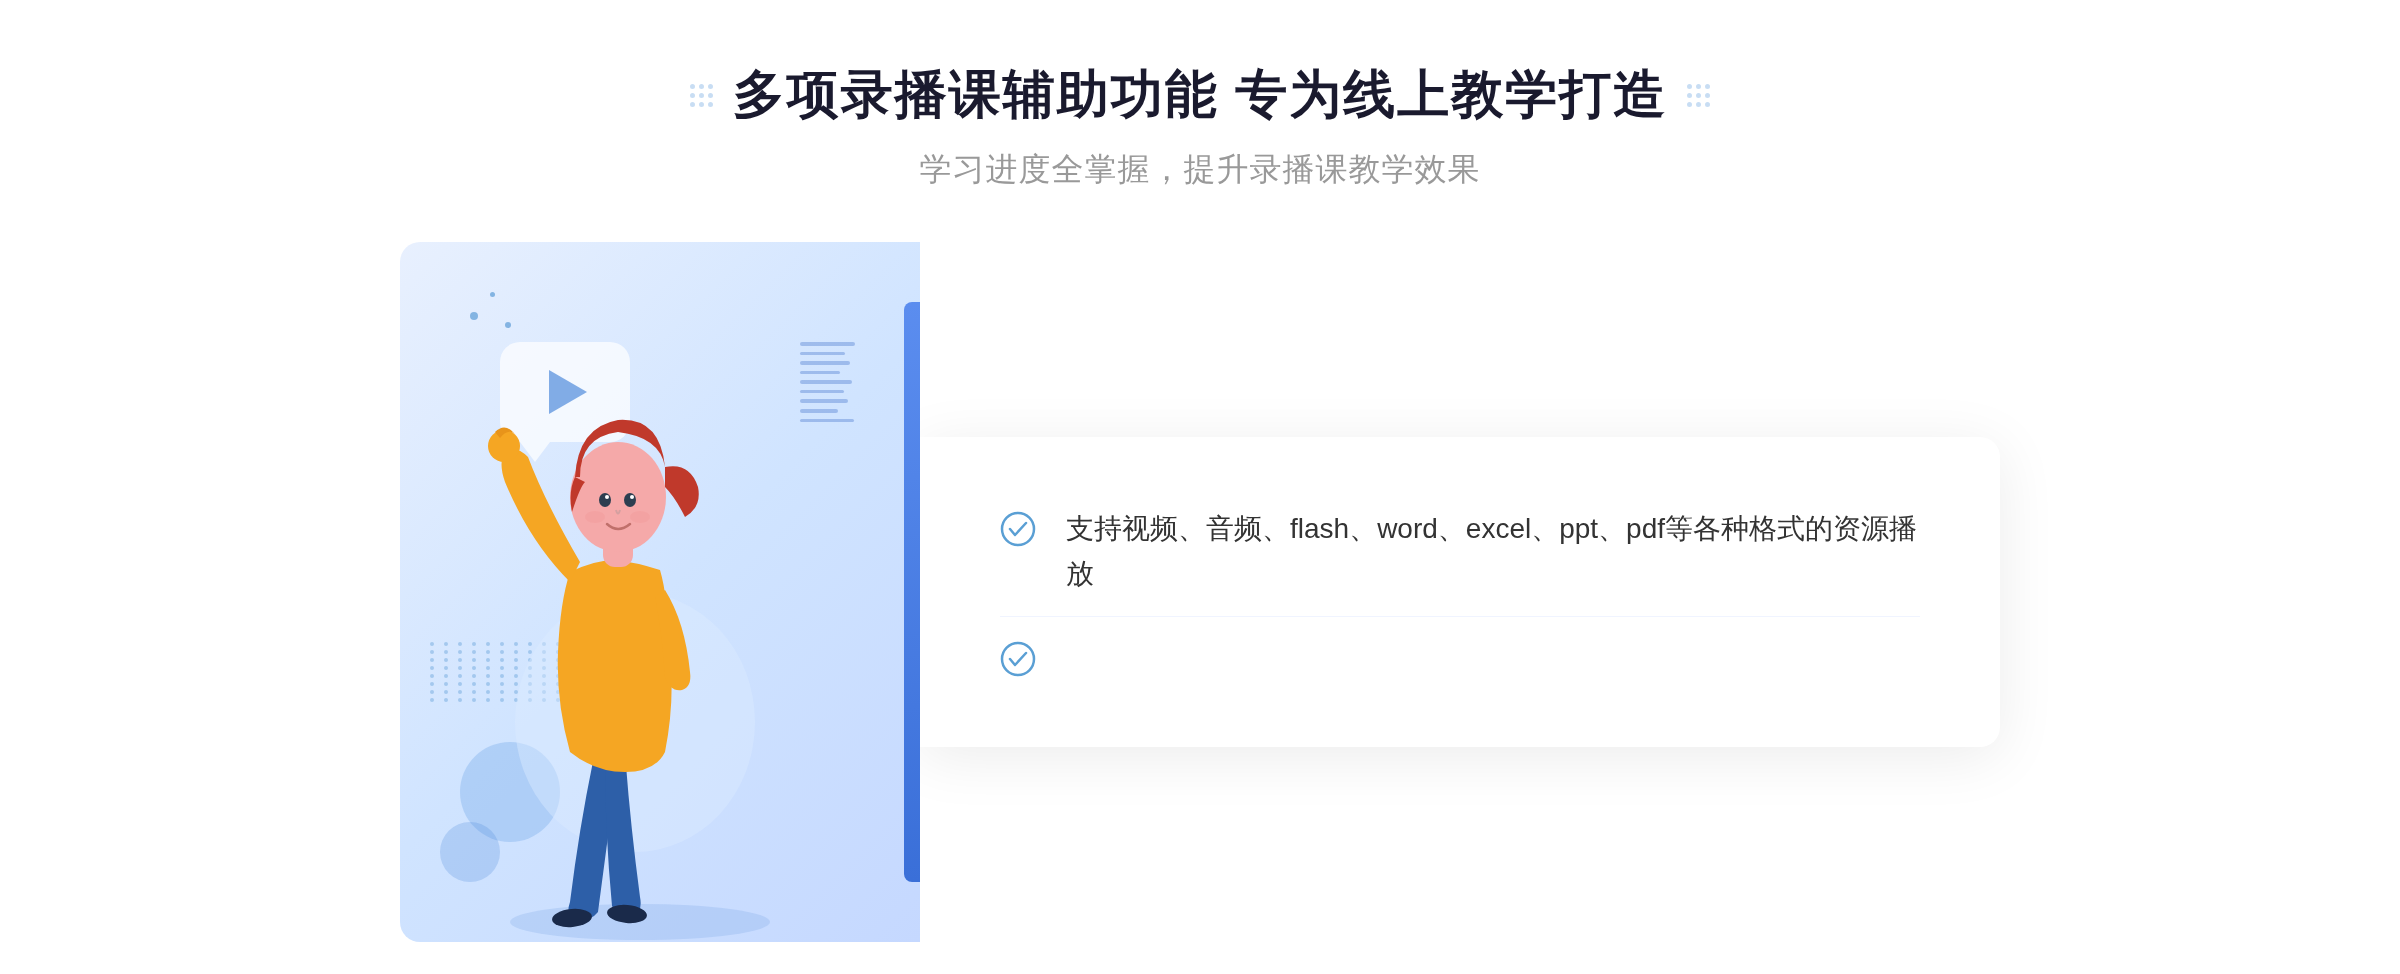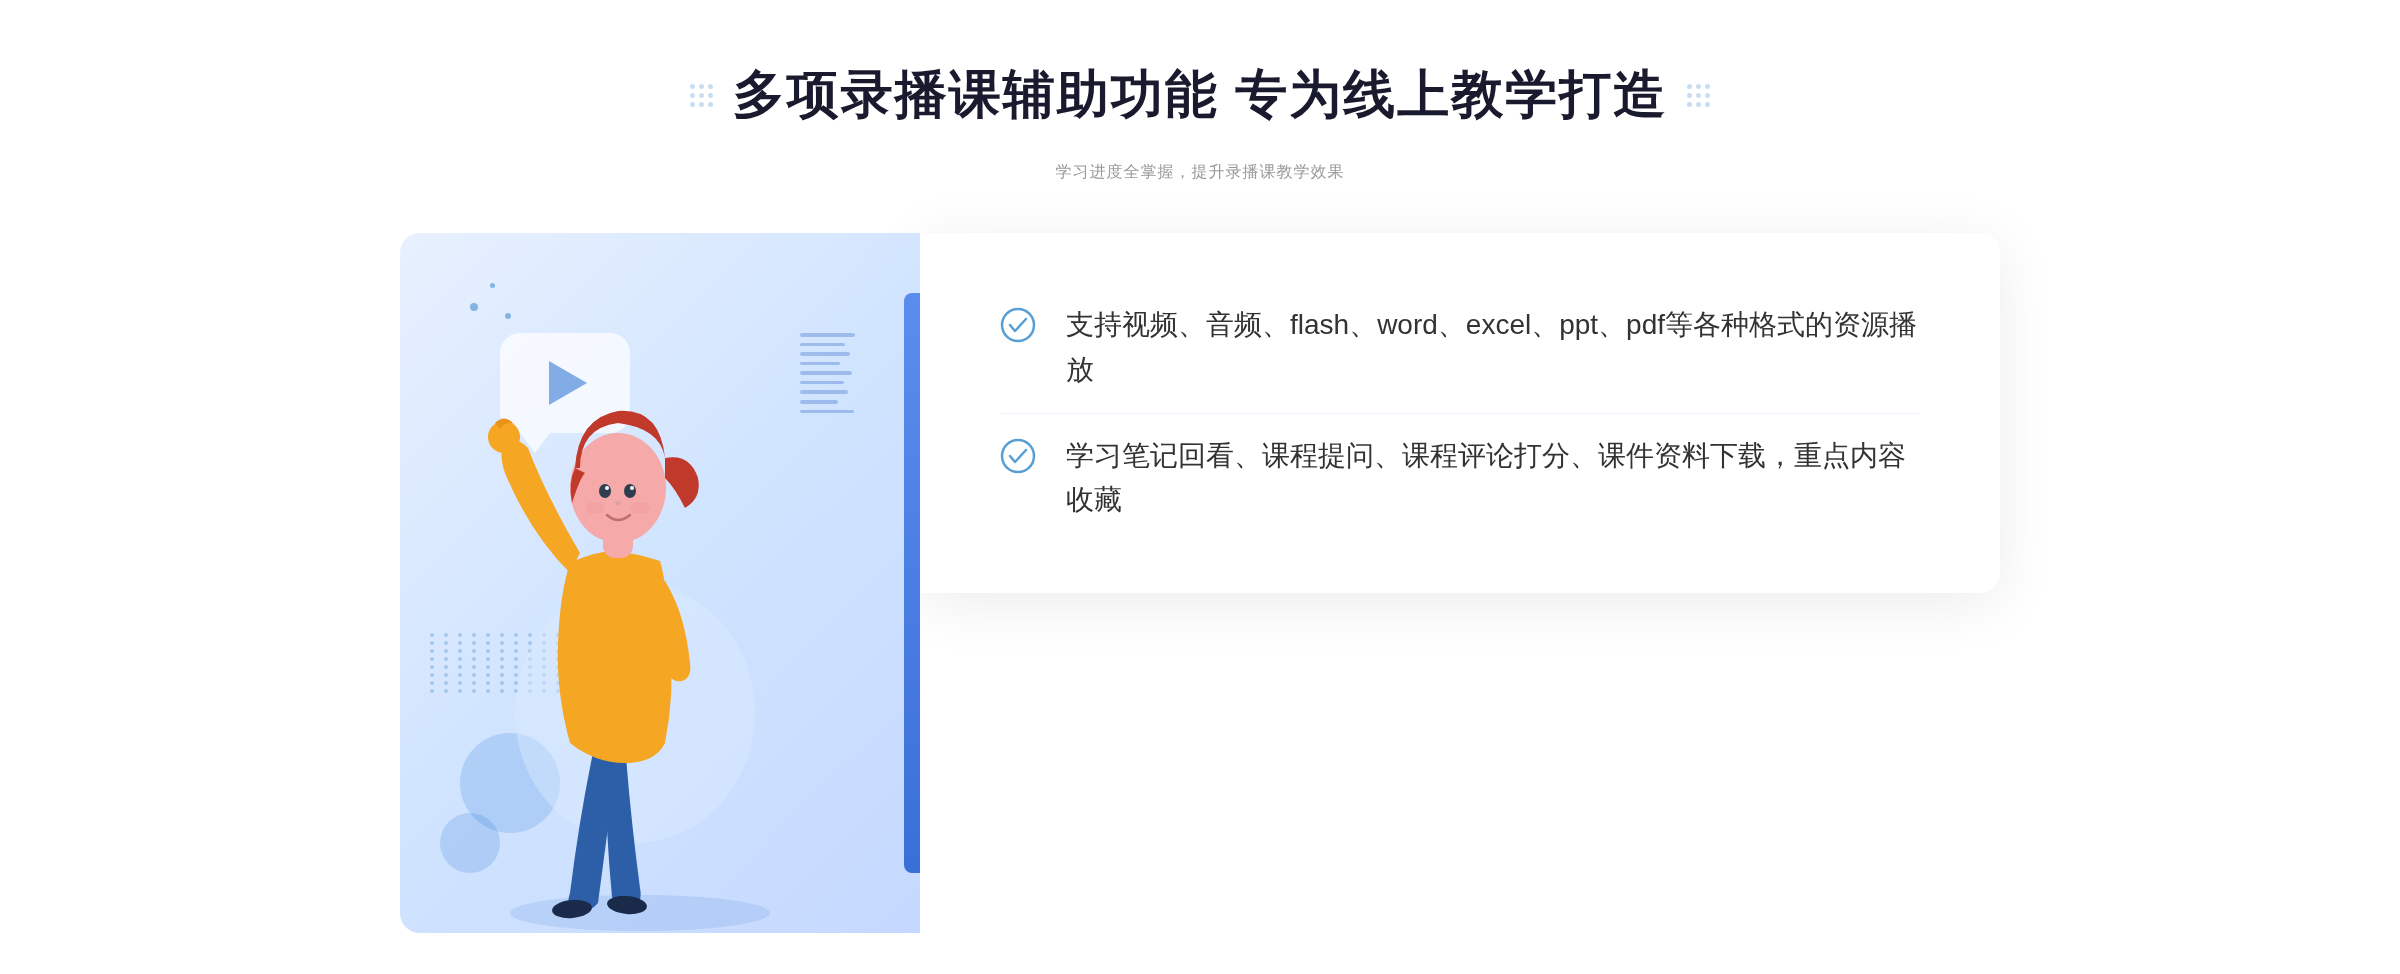--- a/index.html
+++ b/index.html
@@ -62,30 +62,30 @@
     }
 
     .main-title {
       font-size: 52px;
       font-weight: 700;
       color: #1a1a2e;
       letter-spacing: 2px;
     }
 
     .subtitle {
-      font-size: 16px;
+      font-size: 32px;
       color: #999999;
-      margin-top: 32px;
+      margin-top: 18px;
       font-weight: 400;
       letter-spacing: 1px;
     }
 
     .content-section {
       display: flex;
-      align-items: flex-start;
+      align-items: center;
       width: 1600px;
       min-height: 700px;
       margin-top: 20px;
       position: relative;
     }
 
     
     .illustration-area {
       width: 520px;
       min-height: 700px;
@@ -506,20 +506,19 @@
       </div>
 
 
       <div class="feature-item">
         <div class="check-icon">
           <svg viewBox="0 0 36 36" xmlns="http://www.w3.org/2000/svg">
             <circle cx="18" cy="18" r="16" fill="none" stroke="#5a9fd4" stroke-width="2.5"></circle>
             <polyline points="10,18 15,24 26,12" fill="none" stroke="#5a9fd4" stroke-width="2.5" stroke-linecap="round" stroke-linejoin="round"></polyline>
           </svg>
         </div>
-        <span class="feature-text">学习笔记回看、课程提问、课程评论打分、课件资料下载，重点内容收藏</span>
       </div>
 
 
     </div>
   </div>
 
 </div>
 
 </body></html>

